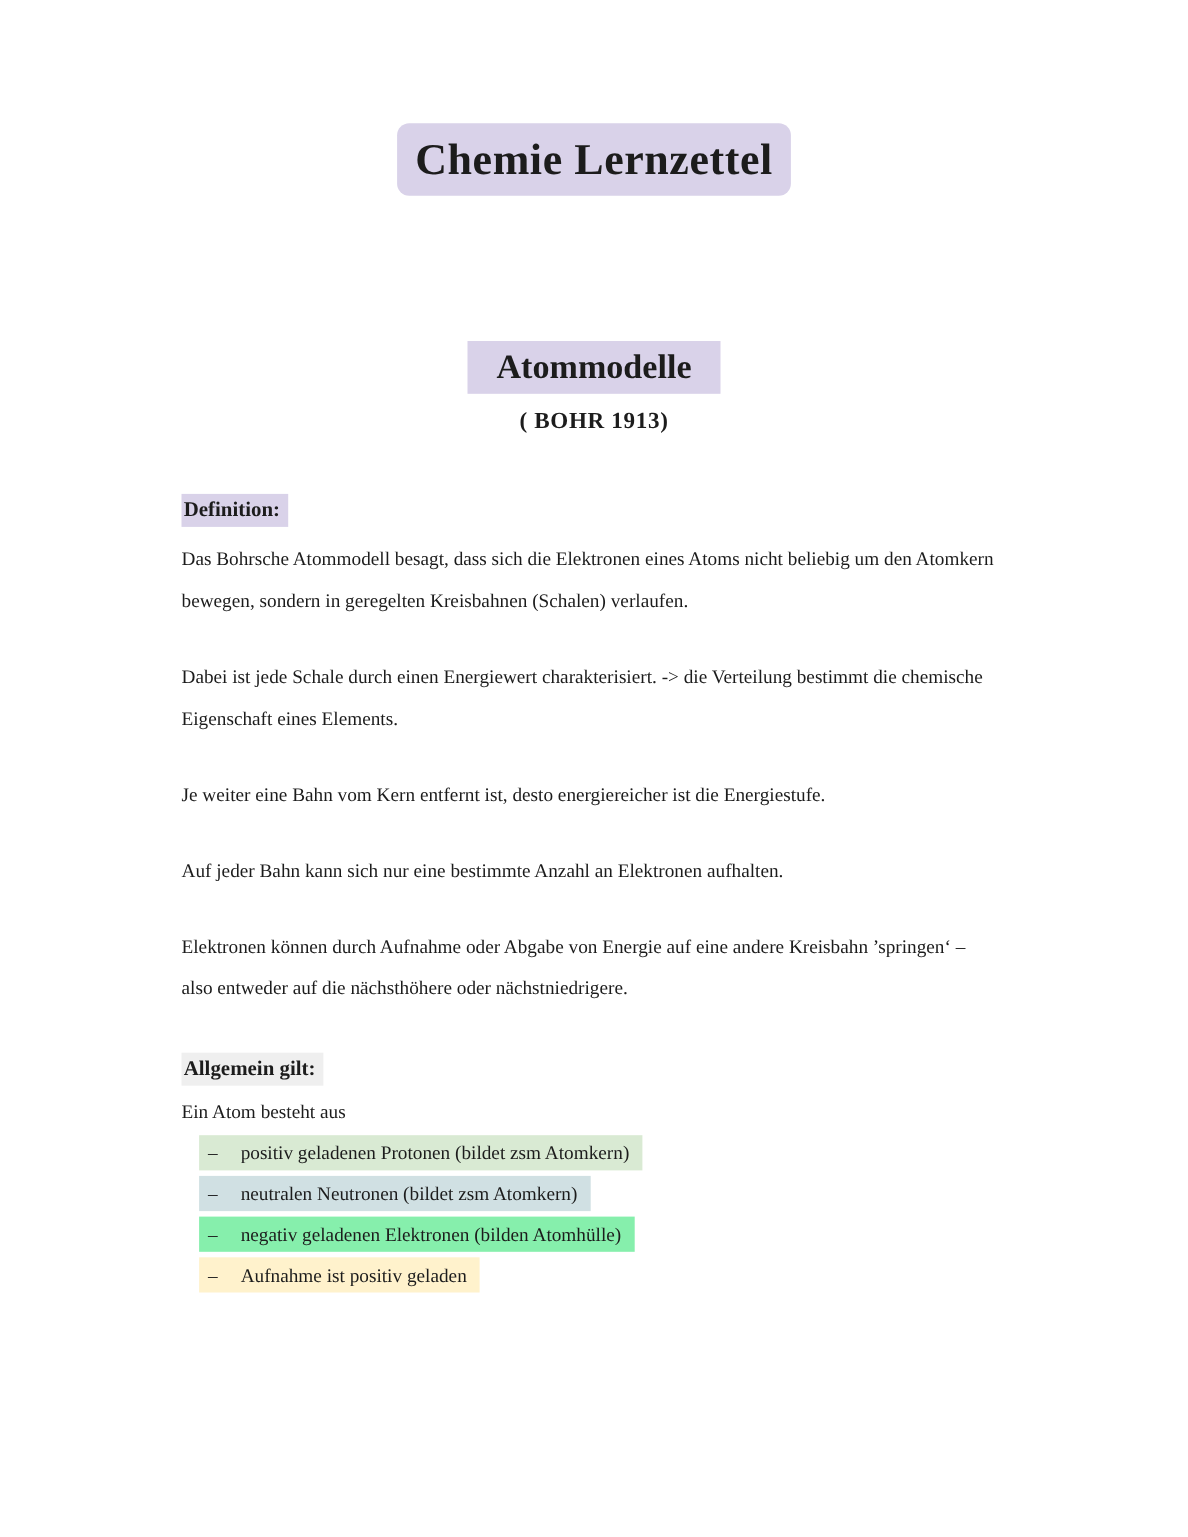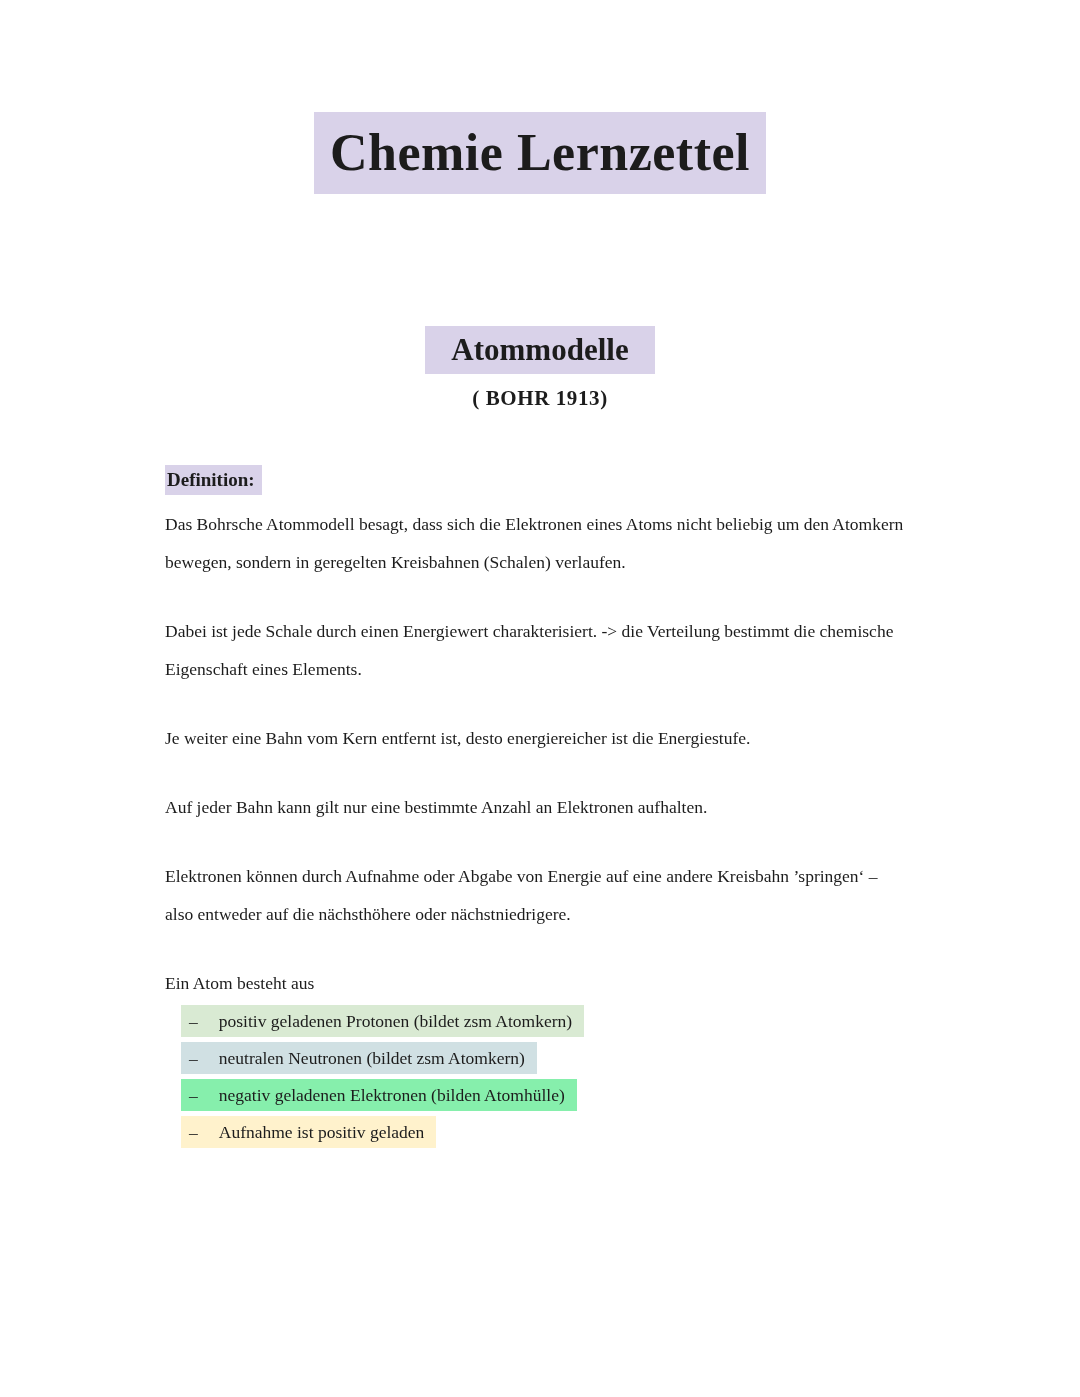--- a/index.html
+++ b/index.html
@@ -20,25 +20,26 @@
     height: 1397px;
     background: #ffffff;
   }
   
   .title-wrap {
     padding-top: 112px;
     text-align: center;
   }
   .title-hl {
     display: inline-block;
-    font-size: 52px;
+    font-size: 40px;
     font-weight: bold;
     line-height: 1.3;
     padding: 7px 16px;
     letter-spacing: 0.5px;
+    border-radius: 11px;
   }
   .section-wrap {
     margin-top: 132px;
     text-align: center;
   }
   .section-hl {
     display: inline-block;
     font-size: 31px;
     font-weight: bold;
     line-height: 1.3;
@@ -118,23 +119,26 @@
 
   <div class="content">
 
     <div class="def-heading-row">
       <span class="inline-heading" style="background-color: rgb(217, 210, 233);">Definition:</span>
     </div>
 
     <p class="para first">Das Bohrsche Atommodell besagt, dass sich die Elektronen eines Atoms nicht beliebig um den Atomkern bewegen, sondern in geregelten Kreisbahnen (Schalen) verlaufen.</p>
     <p class="para">Dabei ist jede Schale durch einen Energiewert charakterisiert. -&gt; die Verteilung bestimmt die chemische Eigenschaft eines Elements.</p>
     <p class="para">Je weiter eine Bahn vom Kern entfernt ist, desto energiereicher ist die Energiestufe.</p>
-    <p class="para">Auf jeder Bahn kann gilt nur eine bestimmte Anzahl an Elektronen aufhalten.</p>
+    <p class="para">Auf jeder Bahn kann sich nur eine bestimmte Anzahl an Elektronen aufhalten.</p>
     <p class="para">Elektronen können durch Aufnahme oder Abgabe von Energie auf eine andere Kreisbahn ’springen‘ – also entweder auf die nächsthöhere oder nächstniedrigere.</p>
 
+    <div class="allgemein-heading-row">
+      <span class="inline-heading" style="background-color: rgb(239, 239, 239);">Allgemein gilt:</span>
+    </div>
 
     <div class="intro">Ein Atom besteht aus</div>
 
     <div class="bullets">
 
       <div class="bullet-row">
         <span class="bullet-hl" style="background-color: rgb(217, 234, 211);"><span class="bullet-dash">–</span><span>positiv geladenen Protonen (bildet zsm Atomkern)</span></span>
       </div>
 
       <div class="bullet-row">

